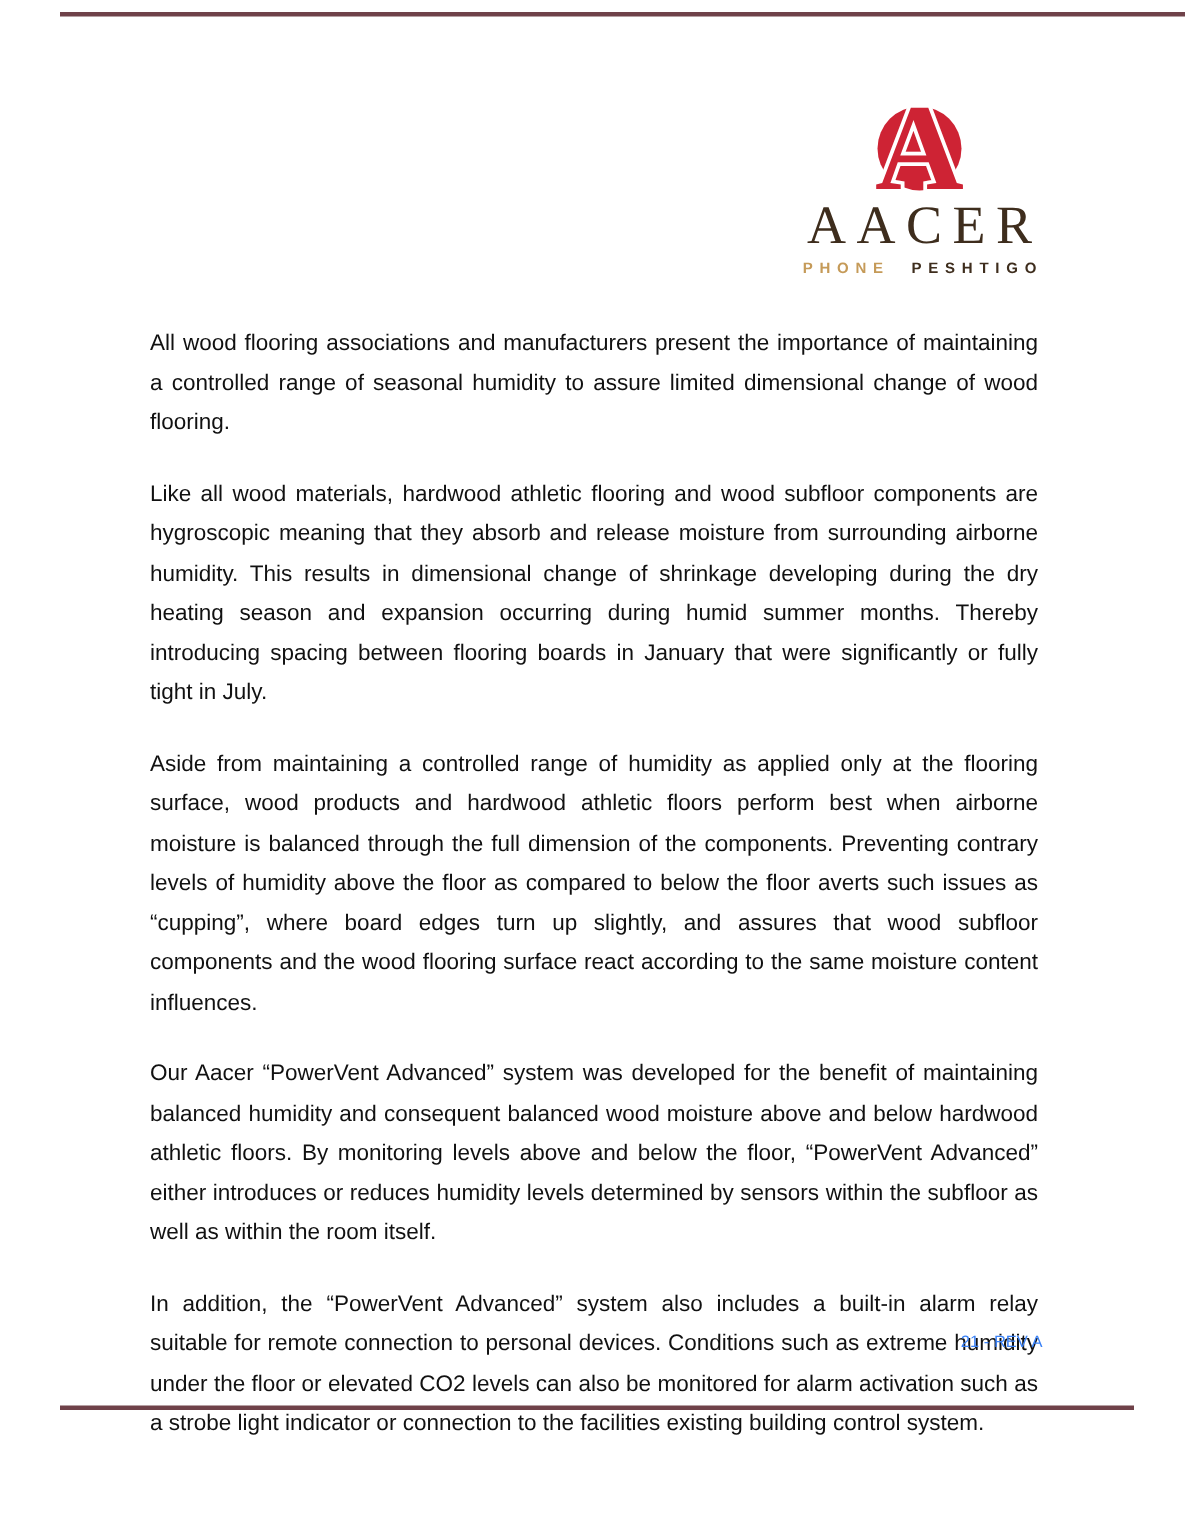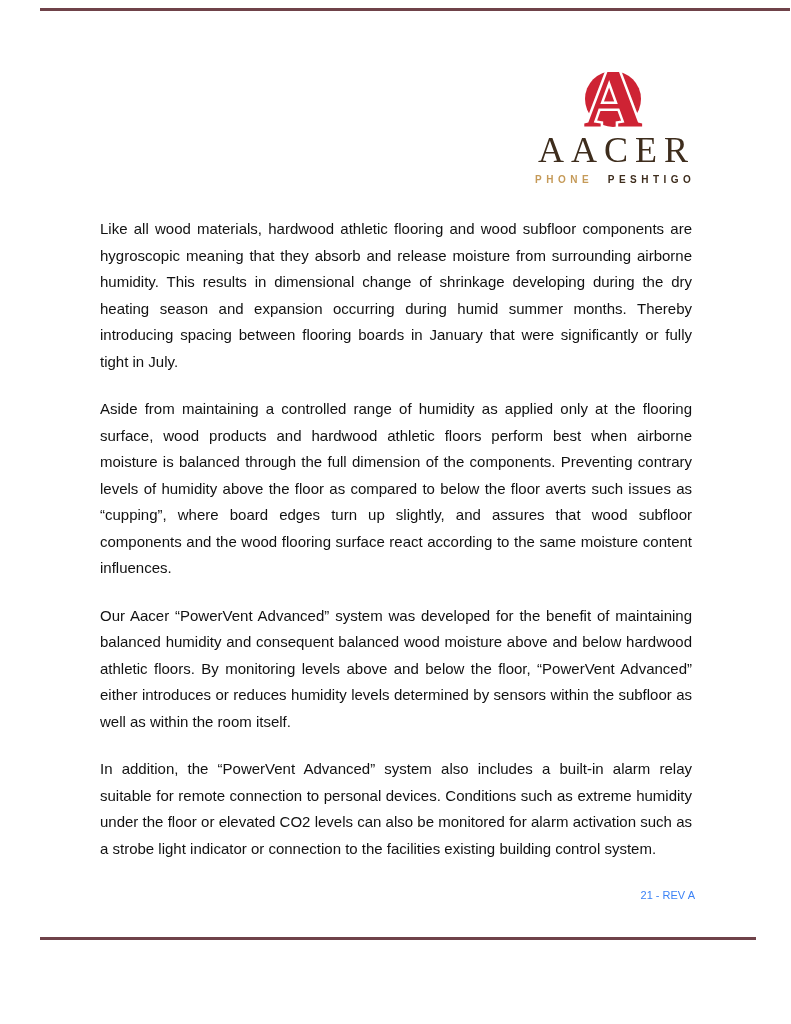--- a/index.html
+++ b/index.html
@@ -110,20 +110,21 @@
   <div class="logo">
     <svg class="logo-mark" width="66" height="74" viewBox="0 0 66 74" xmlns="http://www.w3.org/2000/svg">
       <circle cx="33" cy="45" r="28" fill="#ce2334"></circle>
       <text x="33" y="72" text-anchor="middle" font-family="Liberation Serif, serif" font-size="82" font-weight="bold" fill="#ce2334" stroke="#ffffff" stroke-width="5" paint-order="stroke">A</text>
     </svg>
     <span class="logo-name">AACER</span>
     <span class="logo-tagline"><span class="tag-gold">PHONE</span><span>&nbsp;&nbsp;</span><span class="tag-brown">PESHTIGO</span></span>
   </div>
 
   <div class="body-text">
+    <p>All wood flooring associations and manufacturers present the importance of maintaining a controlled range of seasonal humidity to assure limited dimensional change of wood flooring.</p>
     <p>Like all wood materials, hardwood athletic flooring and wood subfloor components are hygroscopic meaning that they absorb and release moisture from surrounding airborne humidity. This results in dimensional change of shrinkage developing during the dry heating season and expansion occurring during humid summer months. Thereby introducing spacing between flooring boards in January that were significantly or fully tight in July.</p>
     <p>Aside from maintaining a controlled range of humidity as applied only at the flooring surface, wood products and hardwood athletic floors perform best when airborne moisture is balanced through the full dimension of the components. Preventing contrary levels of humidity above the floor as compared to below the floor averts such issues as “cupping”, where board edges turn up slightly, and assures that wood subfloor components and the wood flooring surface react according to the same moisture content influences.</p>
     <p>Our Aacer “PowerVent Advanced” system was developed for the benefit of maintaining balanced humidity and consequent balanced wood moisture above and below hardwood athletic floors. By monitoring levels above and below the floor, “PowerVent Advanced” either introduces or reduces humidity levels determined by sensors within the subfloor as well as within the room itself.</p>
     <p>In addition, the “PowerVent Advanced” system also includes a built-in alarm relay suitable for remote connection to personal devices. Conditions such as extreme humidity under the floor or elevated CO2 levels can also be monitored for alarm activation such as a strobe light indicator or connection to the facilities existing building control system.</p>
   </div>
 
   <div class="page-ref">21 - REV A</div>
 
   <div class="rule rule-bottom"></div>
 

